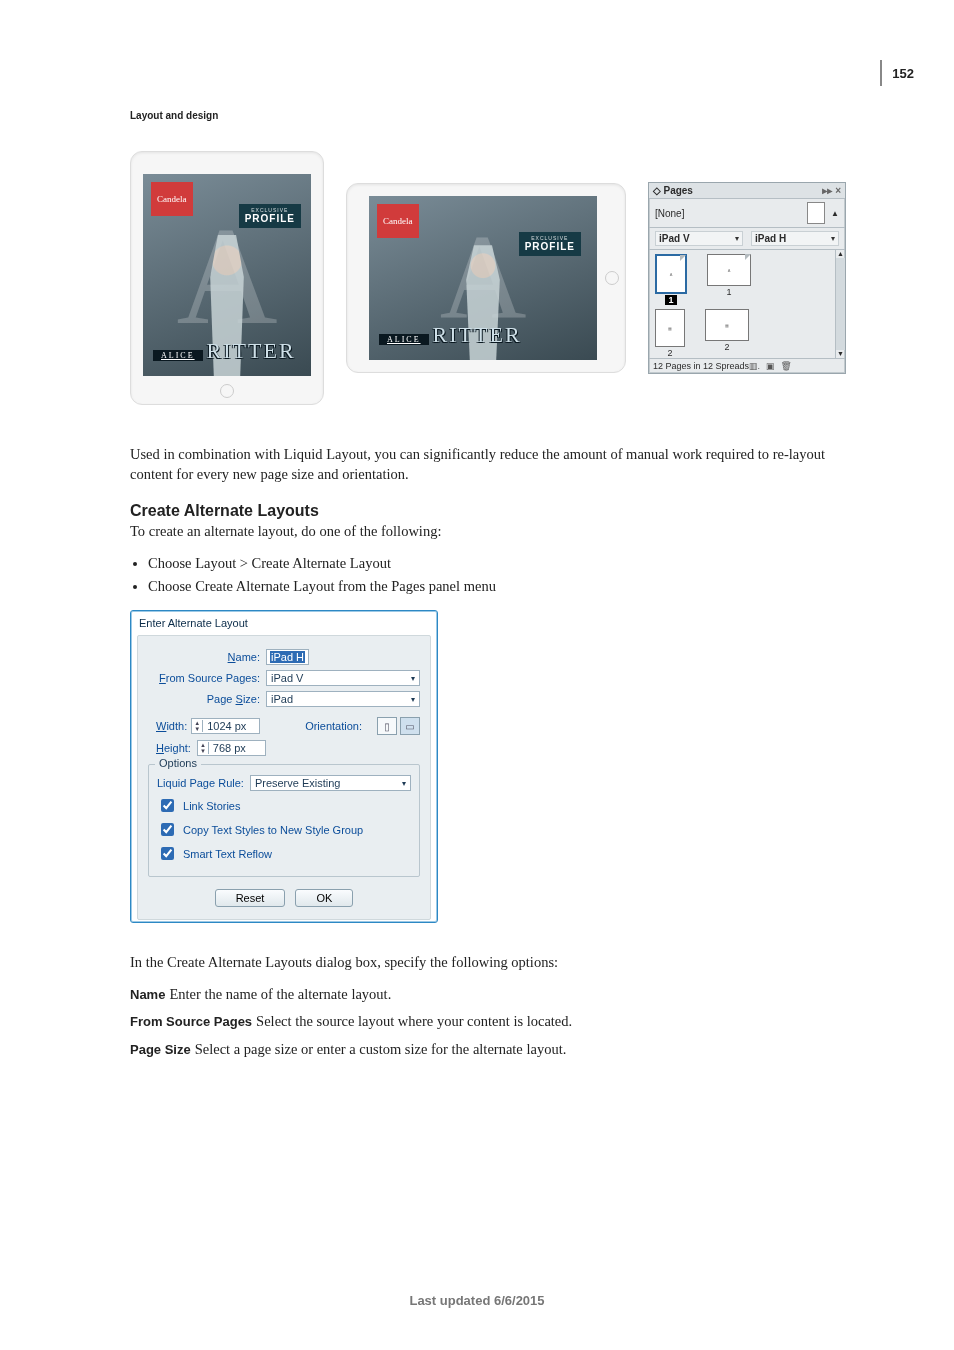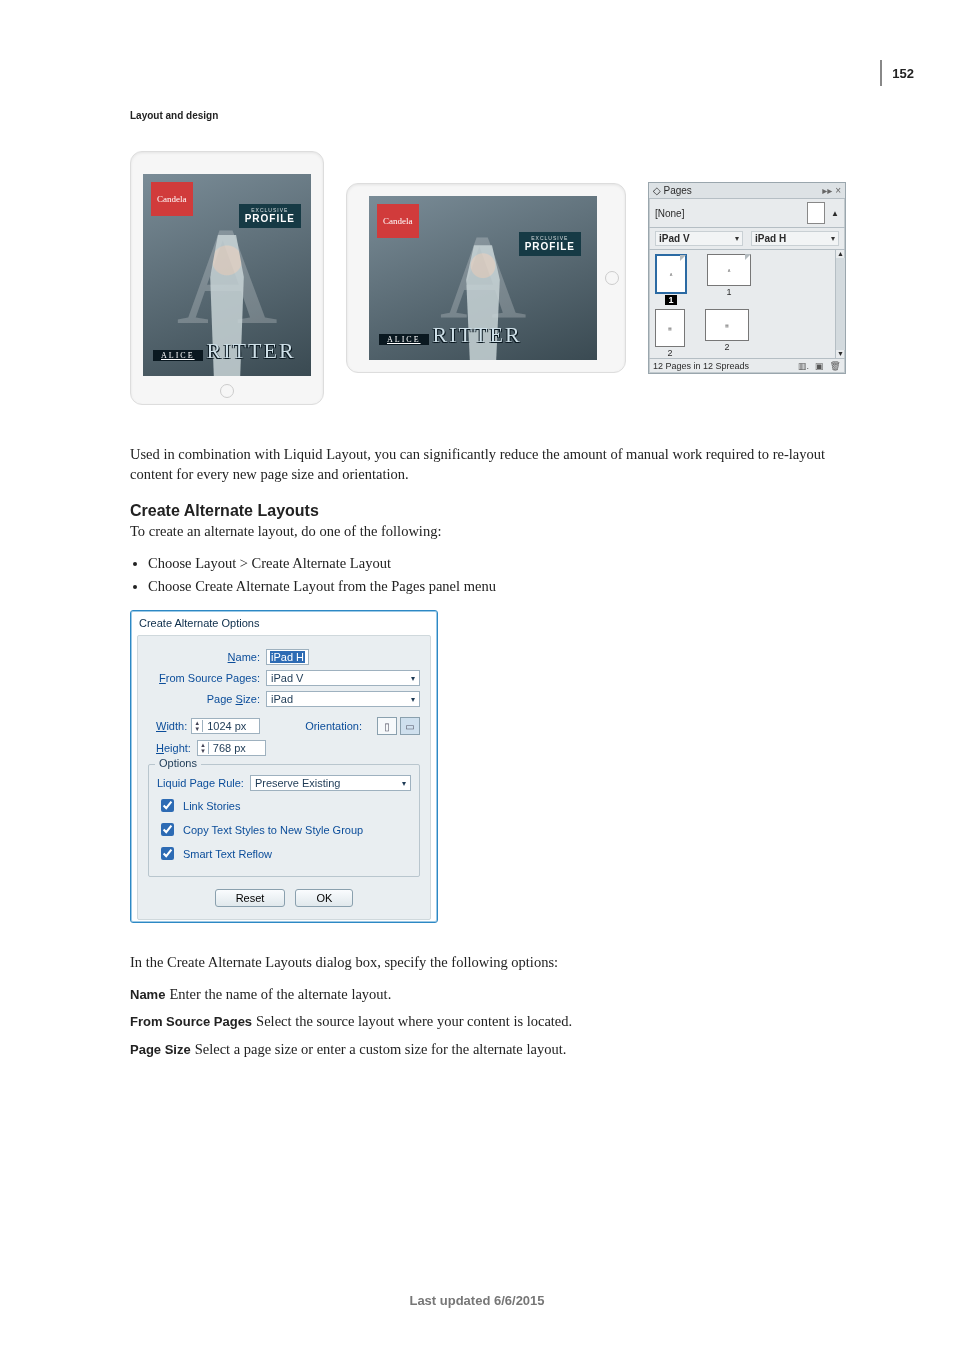--- a/index.html
+++ b/index.html
@@ -122,20 +122,21 @@
     background: #e8ebed;
     font-family: Tahoma, Arial, sans-serif;
     font-size: 10px;
     color: #2b2b2b;
     box-shadow: 0 0 0 1px #c2cace inset;
   }
   .panel-tab {
     display: flex; justify-content: space-between; align-items: center;
     background: #dde2e5; border-bottom: 1px solid #b5bec4;
     padding: 2px 4px;
+    font-weight: bold;
   }
   .panel-tab .x { color:#666; }
   .panel-row {
     display: flex; align-items: center; justify-content: space-between;
     padding: 3px 6px;
   }
   .panel-row .pg { width: 16px; height: 20px; border:1px solid #888; background:#fff; position: relative;}
   .panel-row .pg.folded::before {
     content: ""; position: absolute; right: -1px; top: -1px;
     border-left: 5px solid #ccc; border-bottom: 5px solid transparent;
@@ -157,21 +158,21 @@
   .panel-body { display:flex; }
   .panel-body .grid { flex:1; }
   .thumb-row { display:flex; gap: 20px; padding: 4px 6px 0; }
   .thumbcell { display:flex; flex-direction:column; align-items:center; gap:1px; }
   .thumbcell .th { width: 28px; height: 36px; border:1px solid #777; background:#fff; position:relative; display:flex; align-items:center; justify-content:center;}
   .thumbcell .th.sel { border:2px solid #2b6aa3; }
   .thumbcell .th .fold { position:absolute; right:-1px; top:-1px; width:0;height:0; border-left:6px solid #b4bbbf; border-bottom:6px solid transparent;}
   .thumbcell .th.h { width:42px; height:30px;}
   .tiny { font-size:4px; color:#777; }
   .panel-status {
-    display:flex; align-items:center; justify-content:space-between;
+    display:flex; align-items:center; justify-content:flex-start;
     border-top:1px solid #b5bec4; padding:2px 4px; font-size:9px;
   }
   .panel-status .icons { display:flex; gap:6px; color:#555; }
 
   
   .body-text { font-size: 14.5px; line-height: 1.35; margin: 10px 0; }
   .link { color: #1a73e8; }
   .h2 {
     font-family: "Myriad Pro", Arial, sans-serif;
     font-weight: 700; font-size: 16px;
@@ -380,21 +381,21 @@
   <p class="body-text">Used in combination with Liquid Layout, you can significantly reduce the amount of manual work required to re-layout content for every new page size and orientation.</p>
 
   <div class="h2">Create Alternate Layouts</div>
   <p class="body-text" style="margin-top:2px;">To create an alternate layout, do one of the following:</p>
   <ul class="bullets">
     <li>Choose Layout &gt; Create Alternate Layout</li>
     <li>Choose Create Alternate Layout from the Pages panel menu</li>
   </ul>
 
   <div class="dialog">
-    <div class="dialog-title">Create Alternate Options</div>
+    <div class="dialog-title">Enter Alternate Layout</div>
     <div class="dialog-body">
       <div class="dlg-row">
         <span class="lbl"><span class="ul" title="Name:">N</span>ame:</span>
         <span style="border:1px solid #9eb1bf;background:#fff;padding:1px 3px;">
           <span class="sel-hi">iPad H</span>
         </span>
       </div>
       <div class="dlg-row">
         <span class="lbl"><span class="ul">F</span><span>rom Source Pages:</span></span>
         <span class="combo">

